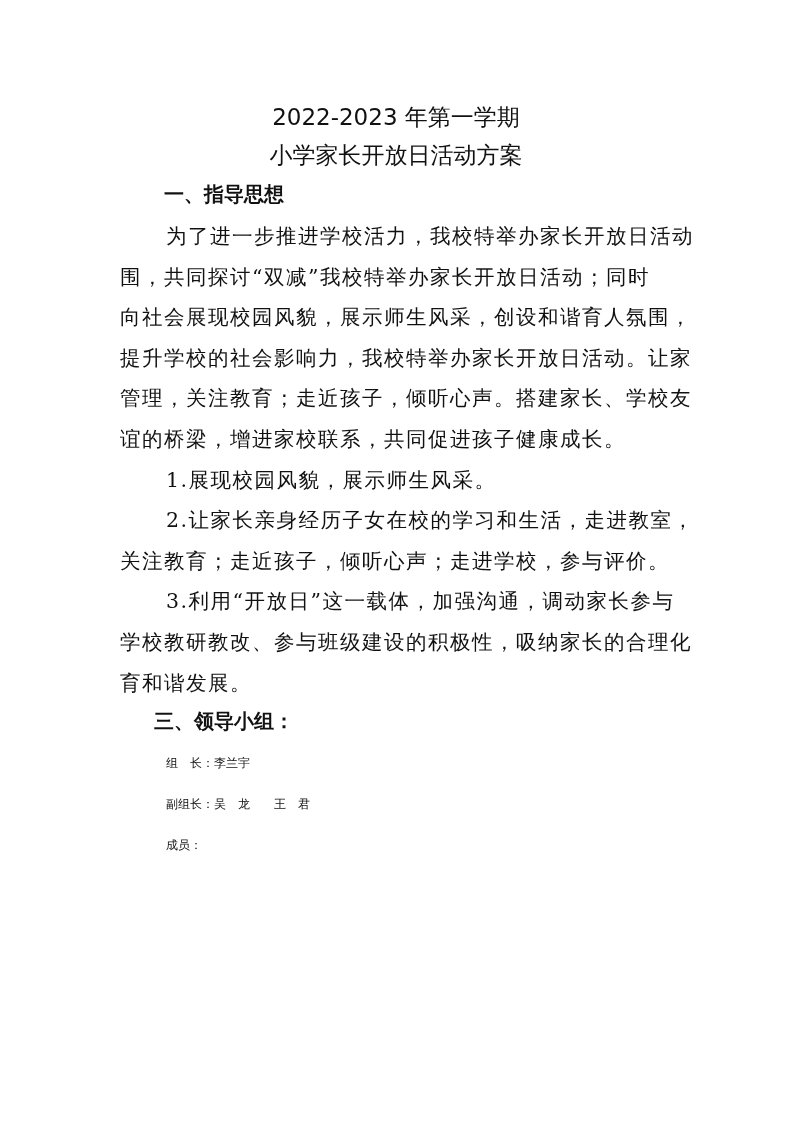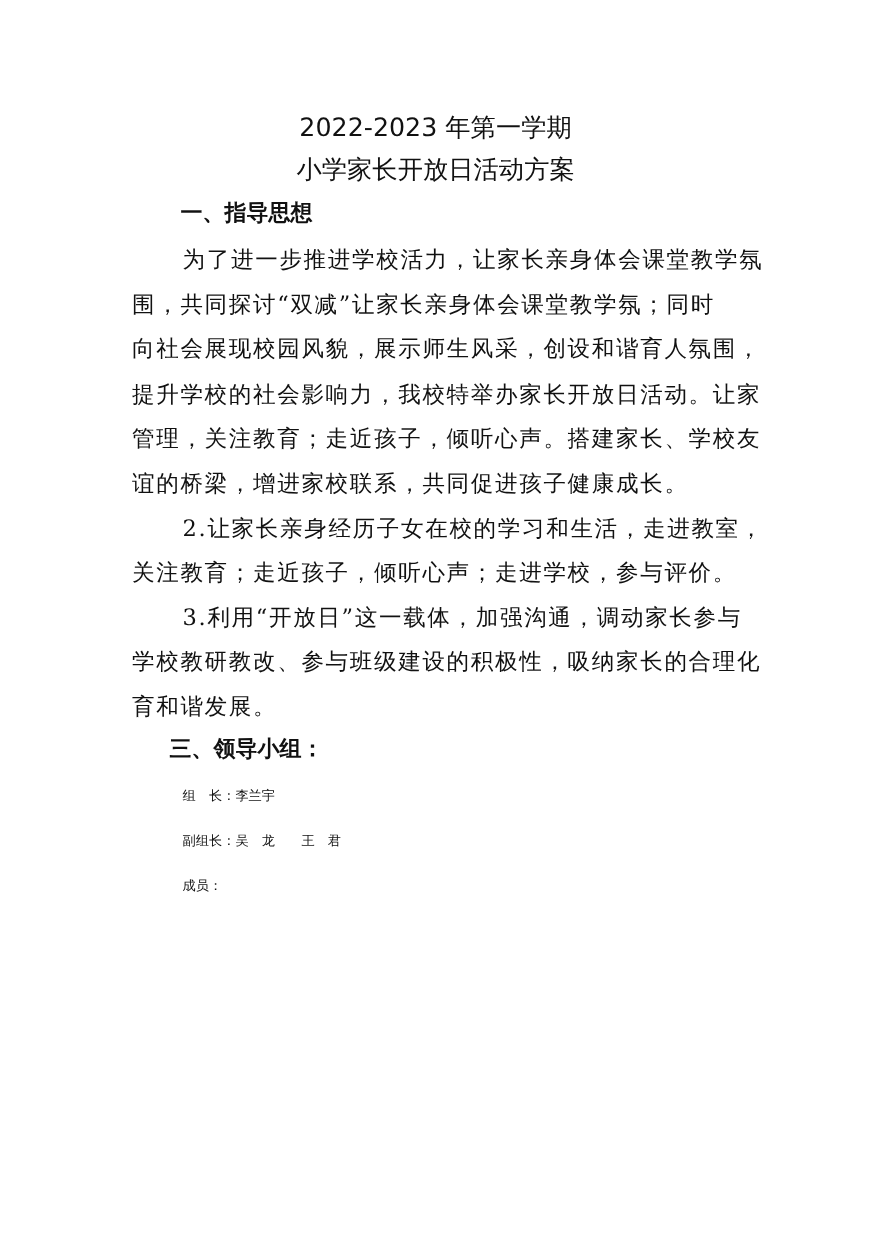--- a/index.html
+++ b/index.html
@@ -40,28 +40,31 @@
   </style>
 </head>
 <body>
 
 <div class="page">
   <div class="title t1">2022-2023 年第一学期</div>
   <div class="title">小学家长开放日活动方案</div>
 
   <div class="heading">一、指导思想</div>
   <div class="para">
-    <span class="line indent">为了进一步推进学校活力，让家长亲身体会课堂教学氛</span>
-    <span class="line">围，共同探讨“双减”让家长亲身体会课堂教学氛；同时</span>
+    <span class="line indent">为了进一步推进学校活力，我校特举办家长开放日活动</span>
+    <span class="line">围，共同探讨“双减”我校特举办家长开放日活动；同时</span>
     <span class="line">向社会展现校园风貌，展示师生风采，创设和谐育人氛围，</span>
     <span class="line">提升学校的社会影响力，我校特举办家长开放日活动。让家</span>
     <span class="line">管理，关注教育；走近孩子，倾听心声。搭建家长、学校友</span>
     <span class="line">谊的桥梁，增进家校联系，共同促进孩子健康成长。</span>
   </div>
 
+  <div class="para">
+    <span class="line indent">1.展现校园风貌，展示师生风采。</span>
+  </div>
   <div class="para">
     <span class="line indent">2.让家长亲身经历子女在校的学习和生活，走进教室，</span>
     <span class="line">关注教育；走近孩子，倾听心声；走进学校，参与评价。</span>
   </div>
   <div class="para">
     <span class="line indent">3.利用“开放日”这一载体，加强沟通，调动家长参与</span>
     <span class="line">学校教研教改、参与班级建设的积极性，吸纳家长的合理化</span>
     <span class="line">育和谐发展。</span>
   </div>
 

